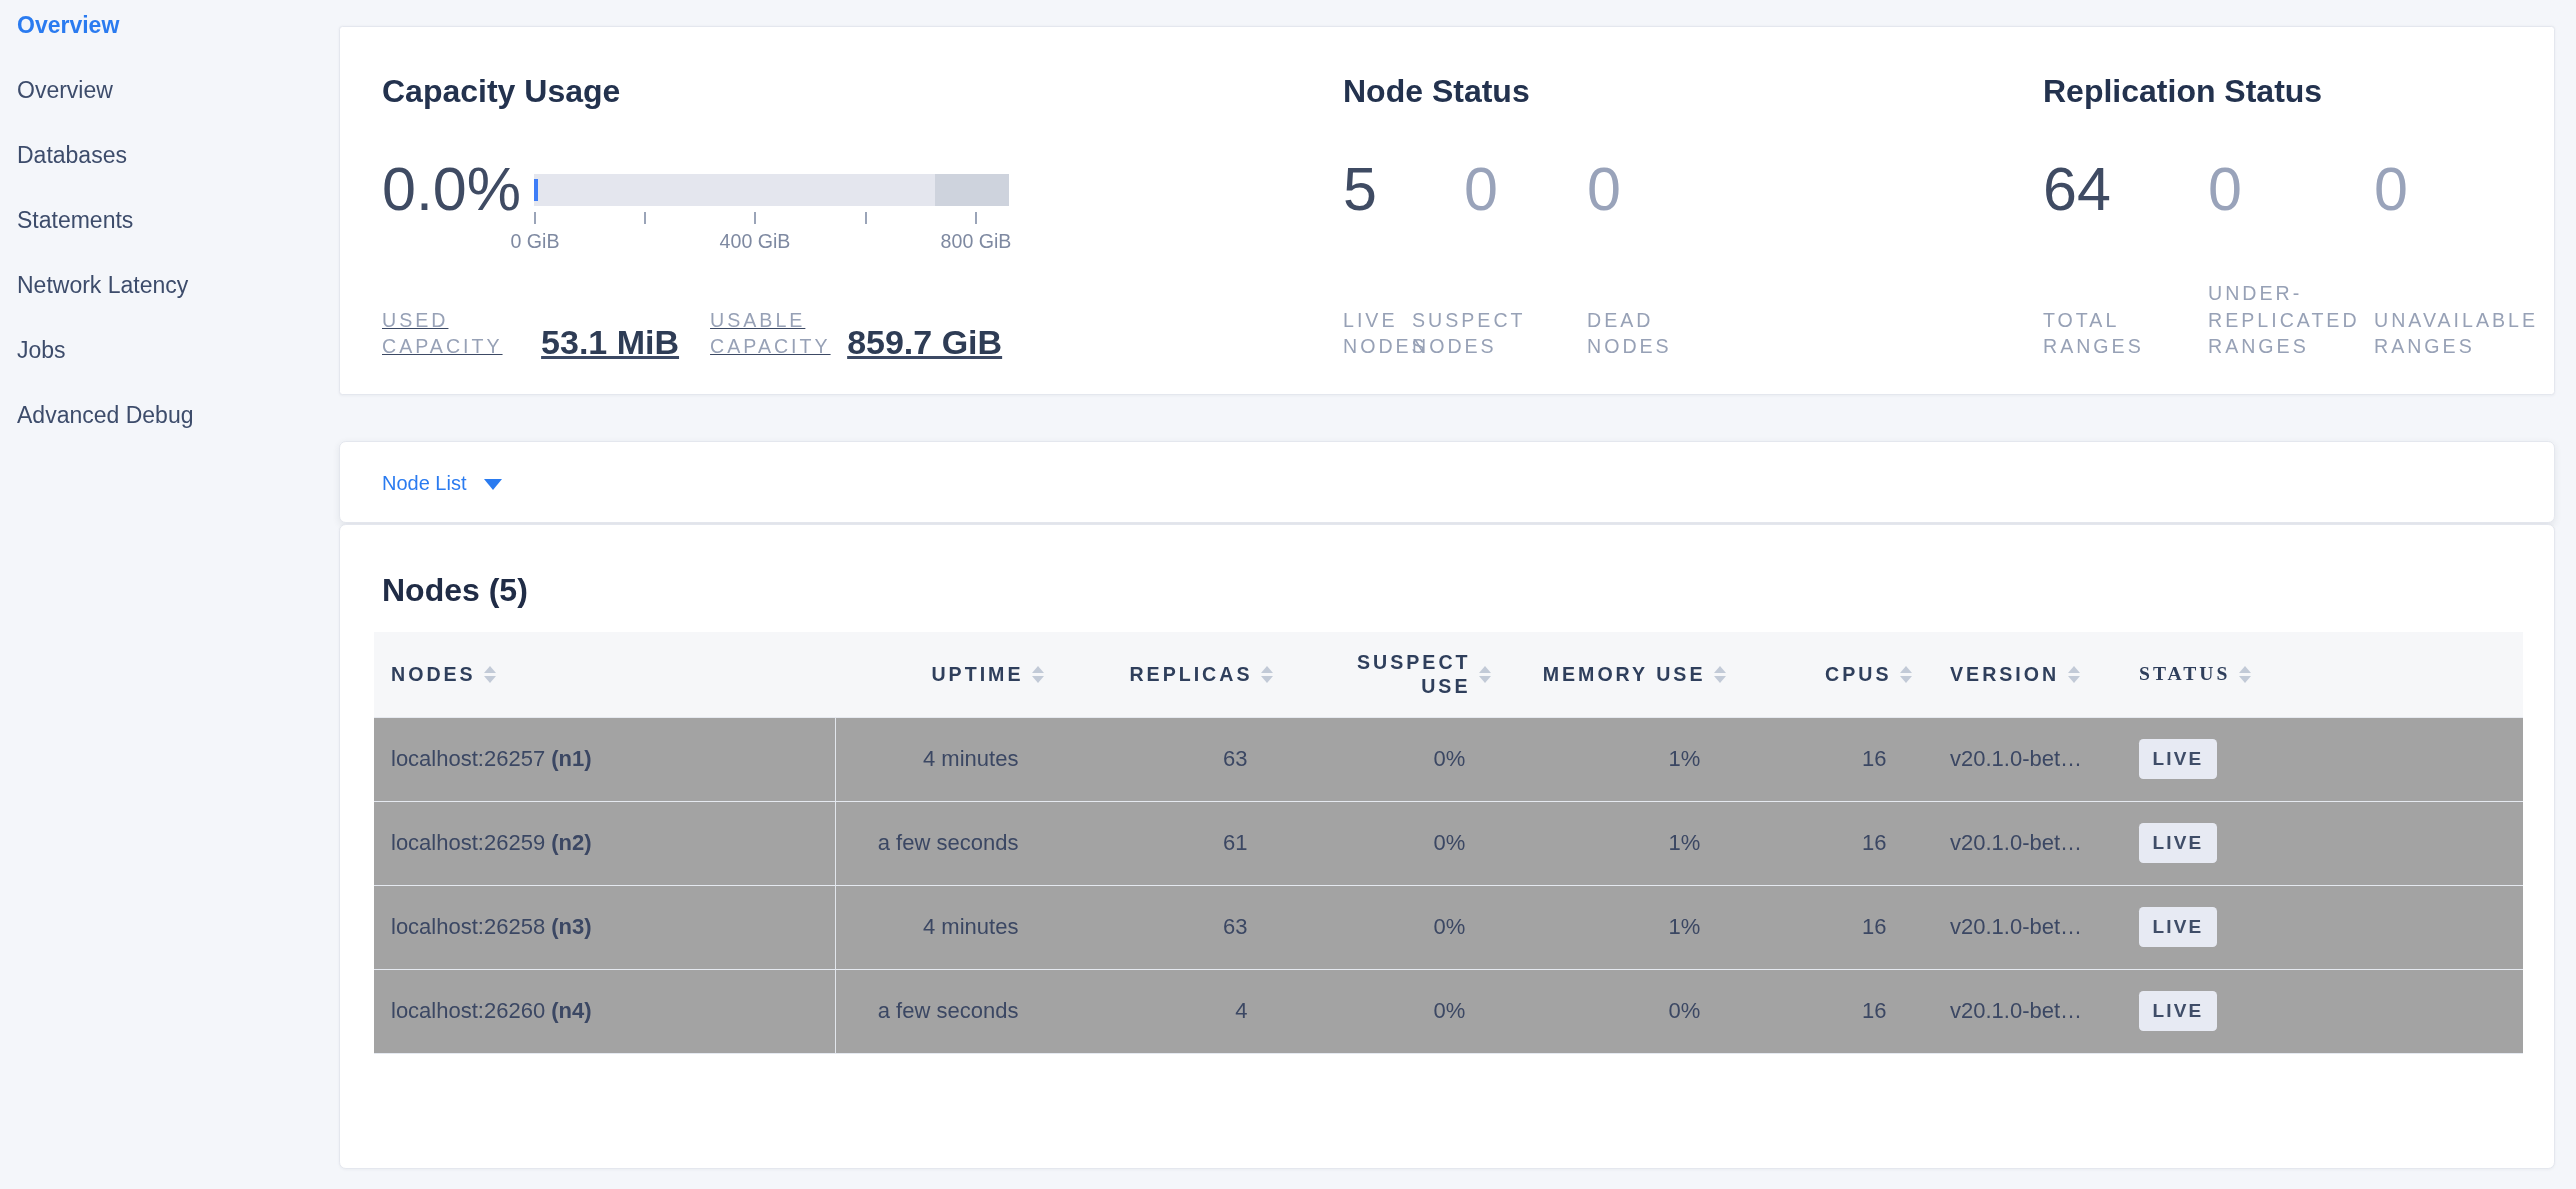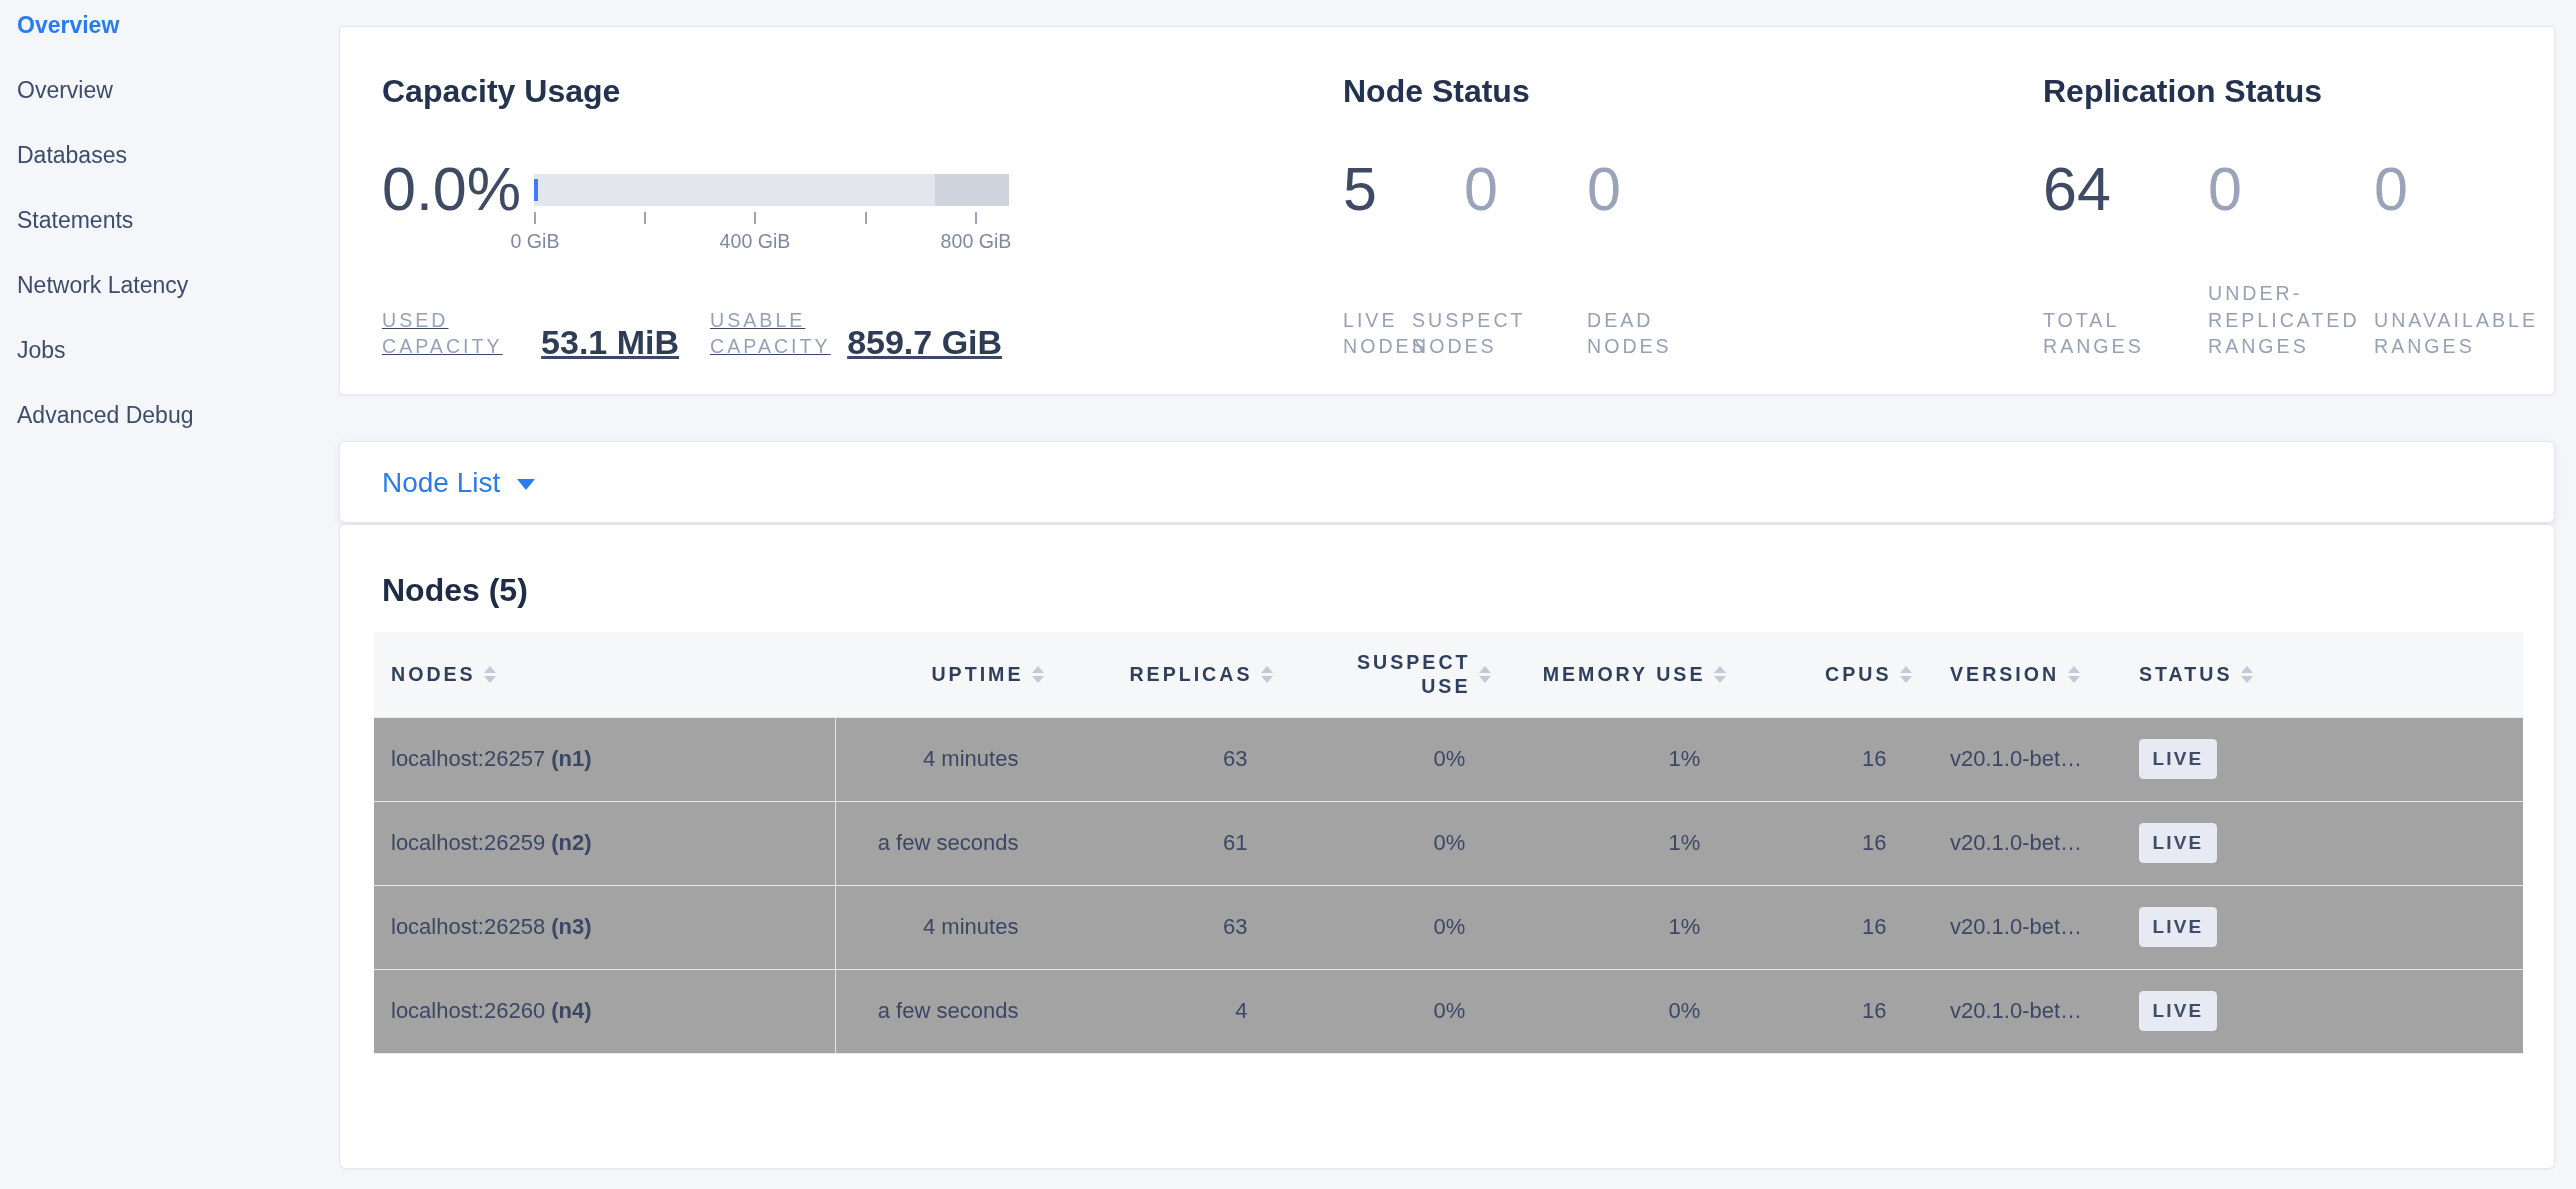--- a/index.html
+++ b/index.html
@@ -42,42 +42,42 @@
   .gauge-used { position:absolute; left:0; top:5.1px; bottom:5.1px; width:4.3px; background:#3e7df7; }
   .gauge-tick { position:absolute; top:185px; width:1.7px; height:12px; background:#9aa4b8; }
   .gauge-ticklabel { position:absolute; top:203px; font-size:19.6px; color:#7e89a1; transform:translateX(-50%); white-space:nowrap; }
 
   .cap-stats { position:absolute; left:42px; bottom:34px; display:flex; align-items:flex-end;text-decoration:underline; }
   .cap-stats .stat-label { position:static; }
   .cap-value { font-size:34px; font-weight:700; color:#2e3c55; line-height:36px; margin:0 31px 0 5.1px; white-space:nowrap; }
 
   
   .nodelist-btn { position:absolute; left:42px; top:0; height:82px; display:flex; align-items:center; cursor:pointer; }
-  .nodelist-label { font-size:28px; color:#2a7bf0; font-weight:500; }
+  .nodelist-label { font-size:20px; color:#2a7bf0; font-weight:500; }
   .caret-down {
     width:0; height:0; margin-left:17px; margin-top:3.4px;
     border-left:9.4px solid transparent; border-right:9.4px solid transparent;
     border-top:11px solid #2a7bf0;
   }
 
   
   .table-title { position:absolute; left:42px; top:31px; font-size:32px; font-weight:600; color:#202c46;margin-top:16px; }
   table.nodes { position:absolute; left:34px; top:107px; width:2148px; border-collapse:collapse; table-layout:fixed; }
   table.nodes th { height:85px; background:#f6f7f9; border-bottom:0.9px solid #e6e9ef; font-weight:700; vertical-align:middle; }
   table.nodes td { height:84px; border-bottom:1.7px solid #e5e9f0; font-size:22px; color:#3b4763; vertical-align:middle; background:#a3a3a3; }
   td.col-nodes { border-right:1.7px solid #e2e6ec; }
 
   .hwrap { display:flex; align-items:center; font-size:19.6px; letter-spacing:3px; color:#2f3f5c; }
   .h-right .hwrap { justify-content:flex-end; }
   .hlabel { white-space:nowrap; text-align:right; }
   th.w-capacity .hlabel { white-space:normal; max-width:128px; line-height:24px; }
   th.col-nodes .hwrap, th.col-version .hwrap, th.col-status .hwrap { justify-content:flex-start; }
   th.col-nodes .hwrap { padding-left:17px; }
   th.col-version .hwrap { padding-left:38px; }
-  th.col-status .hwrap { padding-left:38px; }
+  th.col-status .hwrap { padding-left:38px;font-family:Liberation Serif, serif; }
   th { cursor:pointer; }
 
   .sort { display:inline-flex; flex-direction:column; margin-left:8.5px; }
   .sort i { display:block; width:0; height:0; border-left:6.8px solid transparent; border-right:6.8px solid transparent; }
   .sort .up { border-bottom:7.7px solid #c2cad7; margin-bottom:3.4px; }
   .sort .dn { border-top:7.7px solid #c2cad7; }
 
   td.cell-right { text-align:right; padding-right:25.6px; }
   td.col-nodes { padding-left:17px; }
   td.col-version { padding-left:38px; white-space:nowrap; overflow:hidden; }

